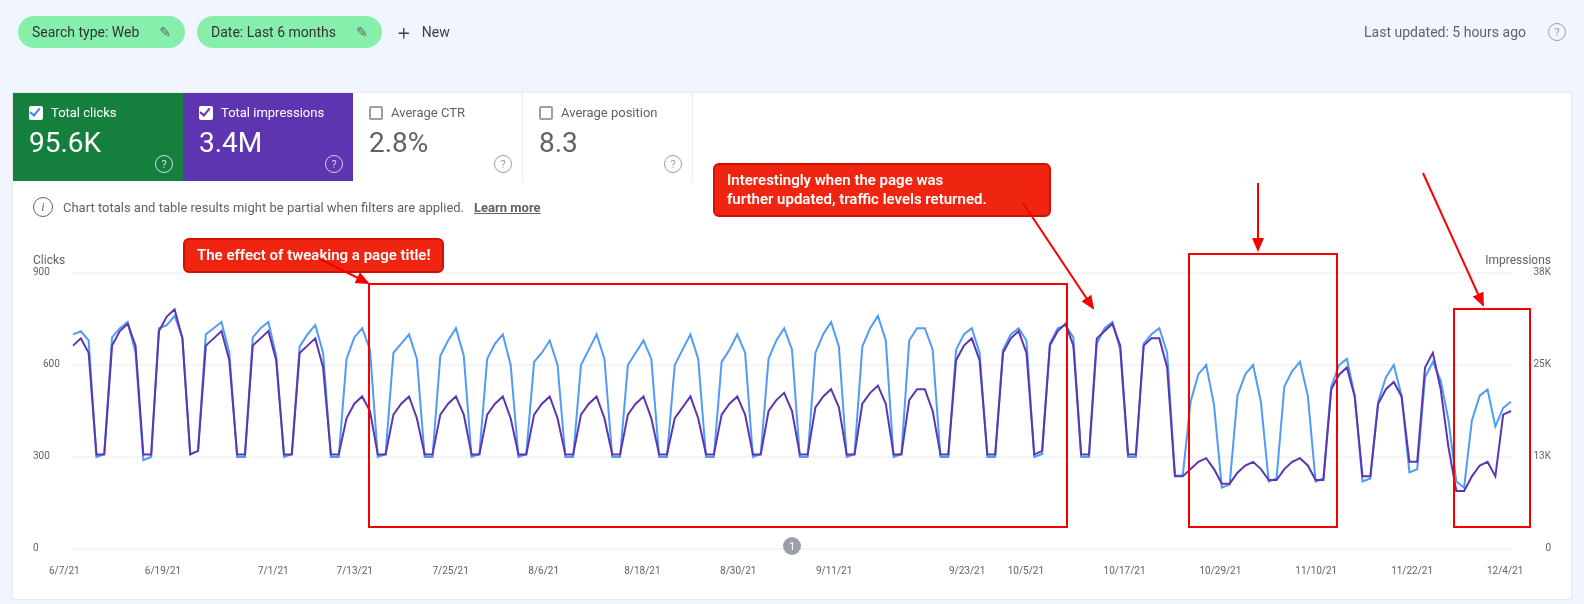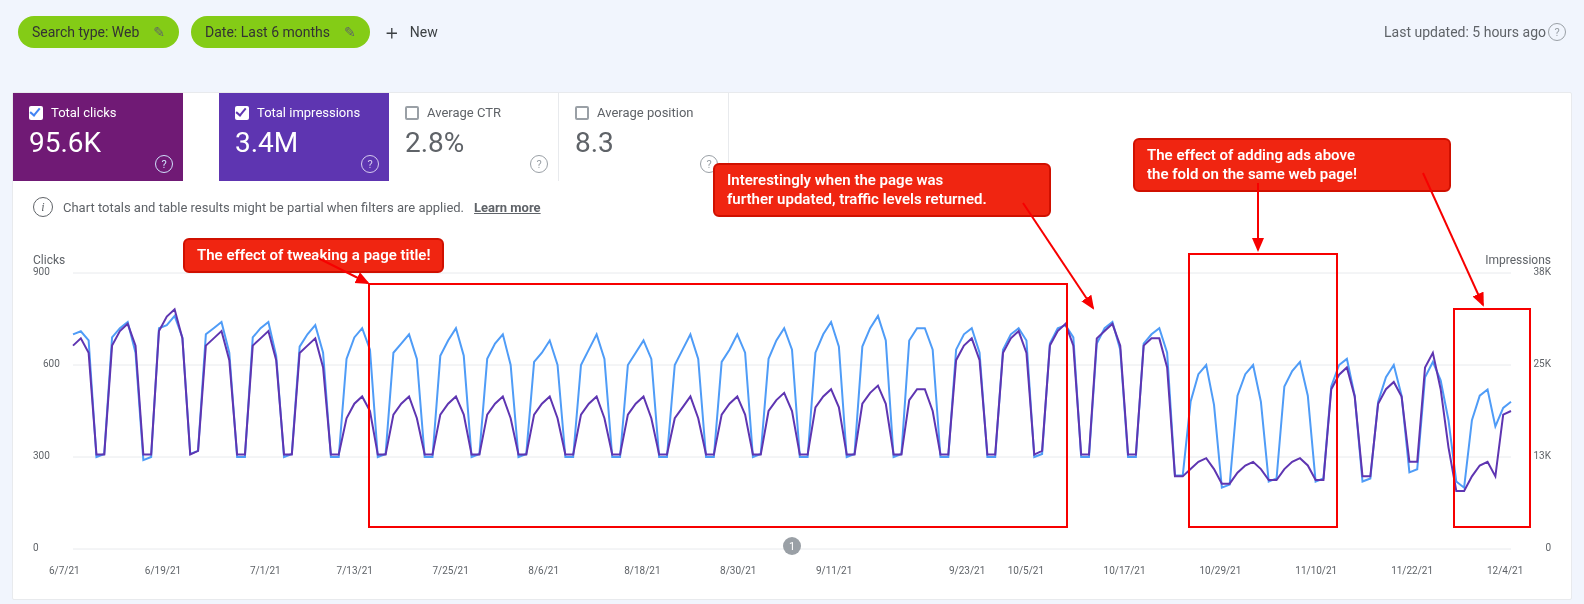--- a/index.html
+++ b/index.html
@@ -1,29 +1,29 @@
 <!DOCTYPE html>
 <html><head>
 <meta charset="utf-8">
 <style>
 html,body{margin:0;padding:0;font-family:Roboto,Arial,sans-serif;background:#f1f5fd;color:#3c4043;font-size:14px;}
 .wrap{width:1584px;height:604px;position:relative;box-sizing:border-box;padding:12px;}
 .filter-row{display:flex;align-items:center;gap:12px;padding:4px 6px 0;}
-.chip{display:inline-flex;align-items:center;gap:14px;background:#84cc16;color:#333;border-radius:18px;height:32px;padding:0 14px;font-size:14px;}
+.chip{display:inline-flex;align-items:center;gap:20px;background:#86efac;color:#333;border-radius:18px;height:32px;padding:0 14px;font-size:14px;}
 .chip .x{font-size:16px;color:#5f6368;}
 .chip .pen{font-size:14px;color:#5f6368;}
 .new-chip{display:inline-flex;align-items:center;gap:8px;color:#3c4043;font-size:14px;height:32px;}
 .plus{font-size:20px;font-weight:400;}
-.updated{margin-left:auto;color:#5f6368;font-size:14px;display:flex;align-items:center;gap:2px;}
+.updated{margin-left:auto;color:#5f6368;font-size:14px;display:flex;align-items:center;gap:22px;}
 .qmark{display:inline-flex;width:16px;height:16px;border:1px solid #9aa0a6;border-radius:50%;align-items:center;justify-content:center;font-size:11px;color:#9aa0a6;}
 .panel{position:absolute;left:12px;right:12px;top:92px;bottom:4px;background:#fff;border:1px solid #e8eaed;border-radius:2px;}
 .metrics{display:flex;height:88px;}
 .metric{width:170px;box-sizing:border-box;padding:12px 16px 10px;position:relative;border-right:1px solid #e8eaed;}
-.metric.blue{background:#701a75;color:#fff;border-right:none;}
-.metric.purple{background:#5e35b1;color:#fff;border-right:none;margin-left:36px;}
+.metric.blue{background:#15803d;color:#fff;border-right:none;}
+.metric.purple{background:#5e35b1;color:#fff;border-right:none;}
 .metric .hdr{display:flex;align-items:center;gap:8px;font-size:13px;}
 .metric .val{font-size:28px;font-weight:400;margin-top:6px;}
 .metric.gray .val{color:#5f6368;}
 .cb{width:14px;height:14px;border-radius:2px;display:inline-block;box-sizing:border-box;position:relative;}
 .cb.on{background:#fff;}
 .cb.on::after{content:"";position:absolute;left:3px;top:0;width:4px;height:8px;border:solid #4285f4;border-width:0 2px 2px 0;transform:rotate(40deg);}
 .metric.purple .cb.on::after{border-color:#5e35b1;}
 .cb.off{border:2px solid #9aa0a6;}
 .metric .q{position:absolute;right:10px;bottom:8px;}
 .note-row{display:flex;align-items:center;gap:10px;padding:16px 20px 0;color:#5f6368;font-size:13px;}
@@ -122,40 +122,39 @@
         </div>
         <div id="right-ticks">
           <span class="tick" style="right:0;top:13px">38K</span>
           <span class="tick" style="right:0;top:105px">25K</span>
           <span class="tick" style="right:0;top:197px">13K</span>
           <span class="tick" style="right:0;top:289px">0</span>
         </div>
         <div id="x-ticks">
           <span class="tick" style="top:312px;left:16px">6/7/21</span>
           <span class="tick" style="top:312px;left:111.86666666666667px">6/19/21</span>
-          <span class="tick" style="top:312px;left:217px">7/1/21</span>
+          <span class="tick" style="top:312px;left:225px">7/1/21</span>
           <span class="tick" style="top:312px;left:303.6px">7/13/21</span>
           <span class="tick" style="top:312px;left:399.46666666666664px">7/25/21</span>
           <span class="tick" style="top:312px;left:495.33333333333326px">8/6/21</span>
           <span class="tick" style="top:312px;left:591.2px">8/18/21</span>
           <span class="tick" style="top:312px;left:687.0666666666667px">8/30/21</span>
           <span class="tick" style="top:312px;left:782.9333333333333px">9/11/21</span>
           <span class="tick" style="top:312px;left:916px">9/23/21</span>
           <span class="tick" style="top:312px;left:974.6666666666666px">10/5/21</span>
           <span class="tick" style="top:312px;left:1070.5333333333333px">10/17/21</span>
           <span class="tick" style="top:312px;left:1166.4px">10/29/21</span>
           <span class="tick" style="top:312px;left:1262.2666666666667px">11/10/21</span>
           <span class="tick" style="top:312px;left:1358.1333333333334px">11/22/21</span>
           <span class="tick" style="top:312px;left:1454px">12/4/21</span>
         </div>
       <div class="scrub" style="top:284px">1</div>
 
       <div class="ann" style="left:150px;top:-15px"><span>The effect of tweaking a page title!</span></div>
       <div class="ann" style="left:680px;top:-90px;white-space:normal;width:310px"><span id="ann2">Interestingly when the page was<br>further updated, traffic levels returned.</span></div>
-      <div class="ann" style="left:1100px;top:-115px;white-space:normal;width:290px"><span id="ann3">The effect of adding ads above<br>the fold on the same web page!</span></div>
 
       <div class="highlight-box" style="left:335px;top:30px;width:700px;height:245px"></div>
       <div class="highlight-box" style="left:1155px;top:0px;width:150px;height:275px"></div>
       <div class="highlight-box" style="left:1420px;top:55px;width:78px;height:220px"></div>
 
       <svg id="arrows" style="overflow:visible" viewBox="0 0 1518 346">
         <defs>
             <marker id="ah" markerWidth="8" markerHeight="8" refX="6" refY="3" orient="auto">
               <path d="M0,0 L7,3 L0,6 Z" fill="#f70000"></path>
             </marker>

